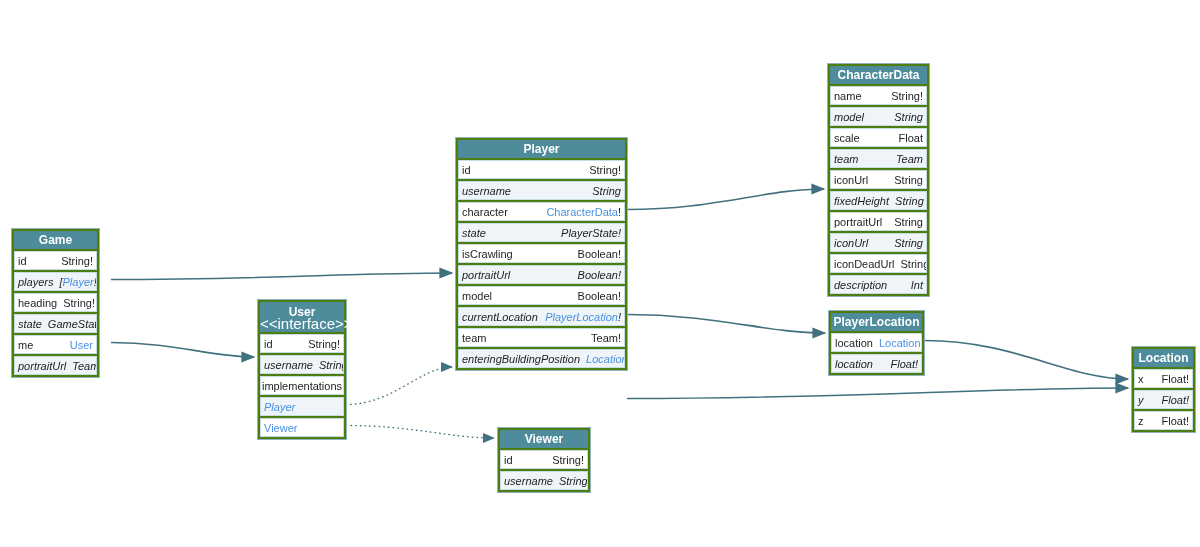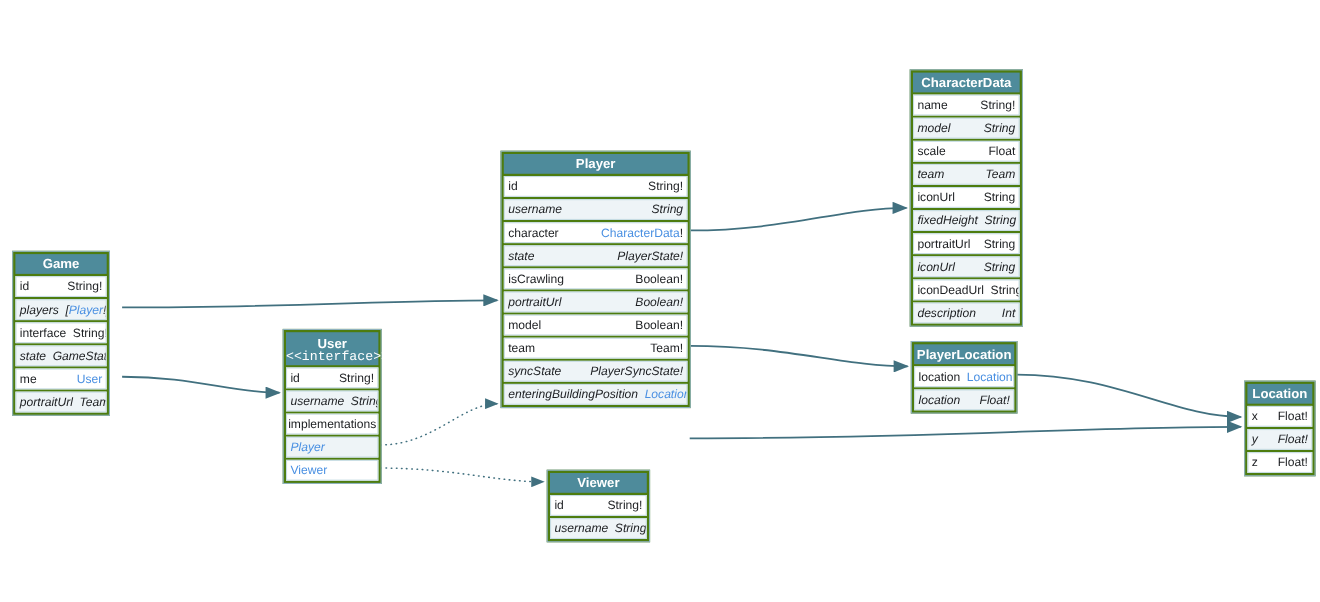--- a/index.html
+++ b/index.html
@@ -40,24 +40,23 @@
     height: 18px;
     font-size: 12px;
     font-weight: bold;
     line-height: 13px;
     cursor: pointer;
   }
   .node-header.with-stereotype {
     height: 30px;
   }
   .node-header .stereotype {
-    font-size: 12px;
+    font-size: 15px;
     font-weight: normal;
     line-height: 10px;
-    font-family: Liberation Mono, monospace;
   }
   .row {
     box-sizing: border-box;
     display: flex;
     justify-content: space-between;
     align-items: center;
     height: 19px;
     margin-top: 2px;
     border: 1px solid var(--row-border, #c6dce3);
     background: var(--row-bg, #ffffff);
@@ -106,21 +105,21 @@
       </div>
       <div class="row">
         <span class="field-name">id</span>
         <span class="field-type"><span>String!</span></span>
       </div>
       <div class="row alt">
         <span class="field-name">players</span>
         <span class="field-type"><span>[</span><span class="link">Player</span><span>!]</span></span>
       </div>
       <div class="row">
-        <span class="field-name">interface</span>
+        <span class="field-name">heading</span>
         <span class="field-type"><span>String!</span></span>
       </div>
       <div class="row alt">
         <span class="field-name">state</span>
         <span class="field-type"><span>GameState!</span></span>
       </div>
       <div class="row">
         <span class="field-name">me</span>
         <span class="field-type"><span class="link">User</span></span>
       </div>
@@ -177,27 +176,27 @@
         <span class="field-type"><span>Boolean!</span></span>
       </div>
       <div class="row alt">
         <span class="field-name">portraitUrl</span>
         <span class="field-type"><span>Boolean!</span></span>
       </div>
       <div class="row">
         <span class="field-name">model</span>
         <span class="field-type"><span>Boolean!</span></span>
       </div>
+      <div class="row alt">
+        <span class="field-name">currentLocation</span>
+        <span class="field-type"><span class="link">PlayerLocation</span><span>!</span></span>
+      </div>
       <div class="row">
         <span class="field-name">team</span>
         <span class="field-type"><span>Team!</span></span>
-      </div>
-      <div class="row alt">
-        <span class="field-name">syncState</span>
-        <span class="field-type"><span>PlayerSyncState!</span></span>
       </div>
       <div class="row alt">
         <span class="field-name">enteringBuildingPosition</span>
         <span class="field-type"><span class="link">Location</span></span>
       </div>
     </div>
     <div class="node" style="left: 497px; top: 427px; width: 94px;">
       <div class="node-header">
         <span>Viewer</span>
       </div>

